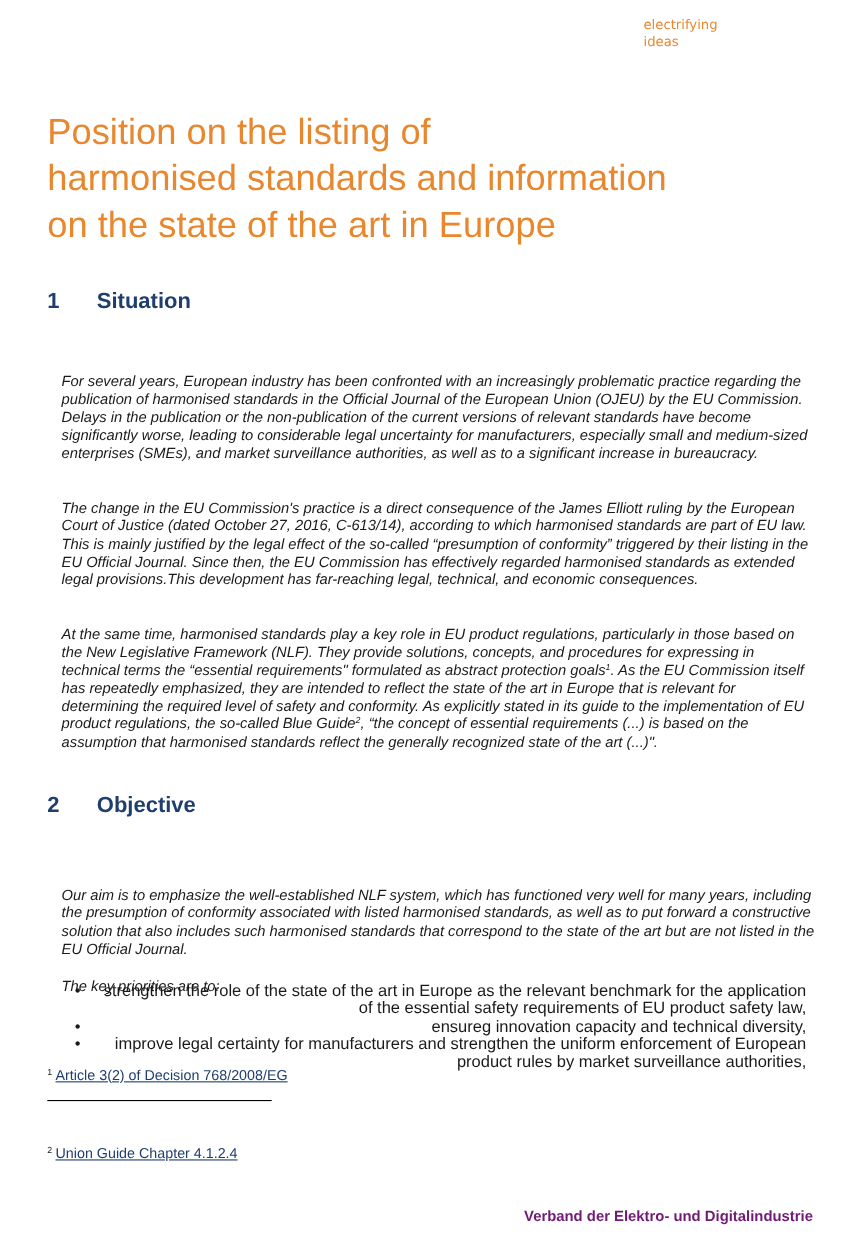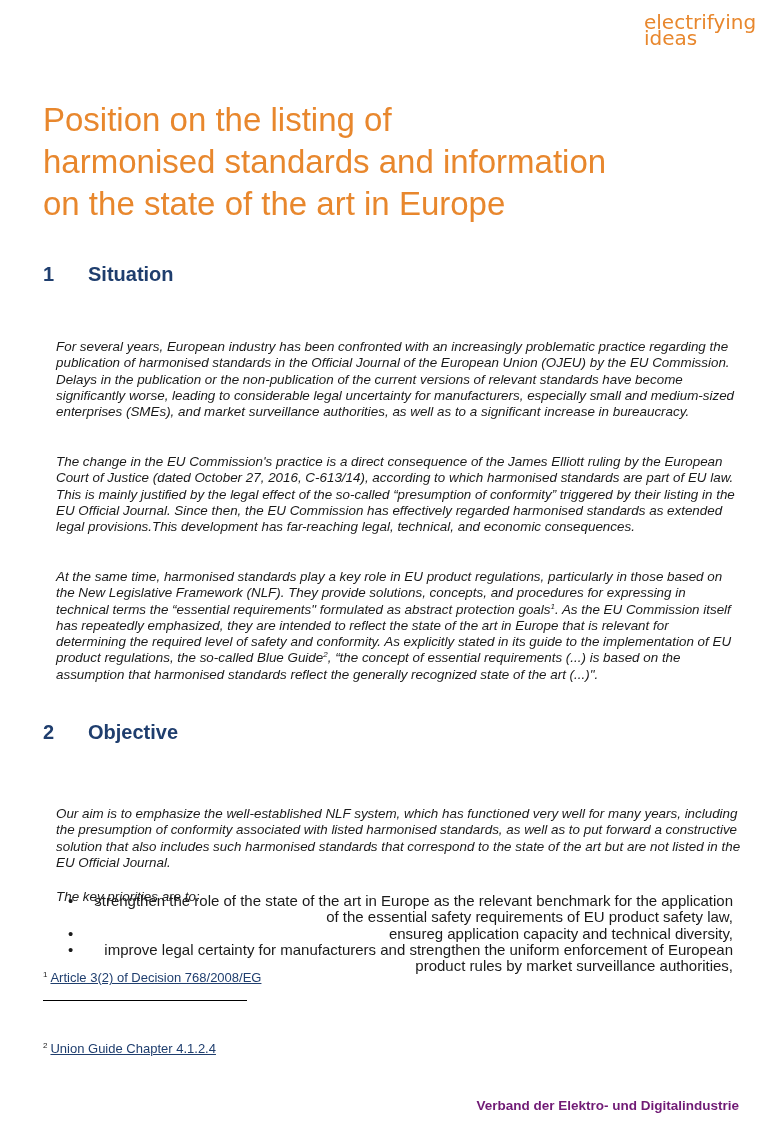--- a/index.html
+++ b/index.html
@@ -1,22 +1,22 @@
 <!DOCTYPE html>
 <html><head>
 <meta charset="utf-8">
 <style>
   html, body { margin: 0; padding: 0; background: #ffffff; }
   body { width: 768px; height: 1140px; position: relative; overflow: hidden;
          font-family: "Liberation Sans", sans-serif; color: #1a1a1a; }
   .logo { position: absolute; left: 585px; top: 6px; width: 170px; }
   .logo-word { font-family: "DejaVu Sans", sans-serif; font-weight: bold; color: #1f4e8c;
                font-size: 50px; line-height: 46px; letter-spacing: -1px; }
-  .logo-tag { font-family: "DejaVu Sans", sans-serif; color: #e8872d; font-size: 20px; line-height: 16px;
-              margin-left: 59px; margin-top: 8px; }
+  .logo-tag { font-family: "DejaVu Sans", sans-serif; color: #e8872d; font-size: 12px; line-height: 16px;
+              margin-top: 8px; }
   .title { position: absolute; left: 43px; top: 99px; width: 700px; color: #e8872d;
            font-weight: normal; font-size: 33px; line-height: 42px; margin: 0; }
   .h2 { position: absolute; left: 43px; color: #1f3e6e; font-weight: bold; font-size: 20px;
         line-height: 24px; margin: 0; }
   .h2 .num { display: inline-block; width: 45px; }
   .p { position: absolute; left: 43px; width: 686px; font-size: 13.4px; line-height: 16.3px; margin: 13px;
        text-align: left; font-style: italic; }
   .p sup { font-size: 8px; vertical-align: 5px; line-height: 0; }
   ul.bullets { position: absolute; left: 43px; top: 893px; width: 690px; margin: 0; padding: 0;
                list-style: none; font-size: 15px; line-height: 16.3px; text-align: right; }
@@ -54,21 +54,21 @@
 
 <h2 class="h2" style="top:720px;">
   <span class="num">2</span><span>Objective</span>
 </h2>
 
 <p class="p" style="top:793px;">Our aim is to emphasize the well-established NLF system, which has functioned very well for many years, including the presumption of conformity associated with listed harmonised standards, as well as to put forward a constructive solution that also includes such harmonised standards that correspond to the state of the art but are not listed in the EU Official Journal.</p>
 <p class="p" style="top:876px;">The key priorities are to:</p>
 
 <ul class="bullets">
   <li>strengthen the role of the state of the art in Europe as the relevant benchmark for the application of the essential safety requirements of EU product safety law,</li>
-  <li>ensureg application capacity and technical diversity,</li>
+  <li>ensureg innovation capacity and technical diversity,</li>
   <li>improve legal certainty for manufacturers and strengthen the uniform enforcement of European product rules by market surveillance authorities,</li>
 </ul>
 
 <div class="fn-rule"></div>
 <div class="fn" style="top:970px;">
   <sup>1</sup><a>Article 3(2) of Decision 768/2008/EG</a>
 </div>
 <div class="fn" style="top:1041px;">
   <sup>2</sup><a>Union Guide Chapter 4.1.2.4</a>
 </div>

